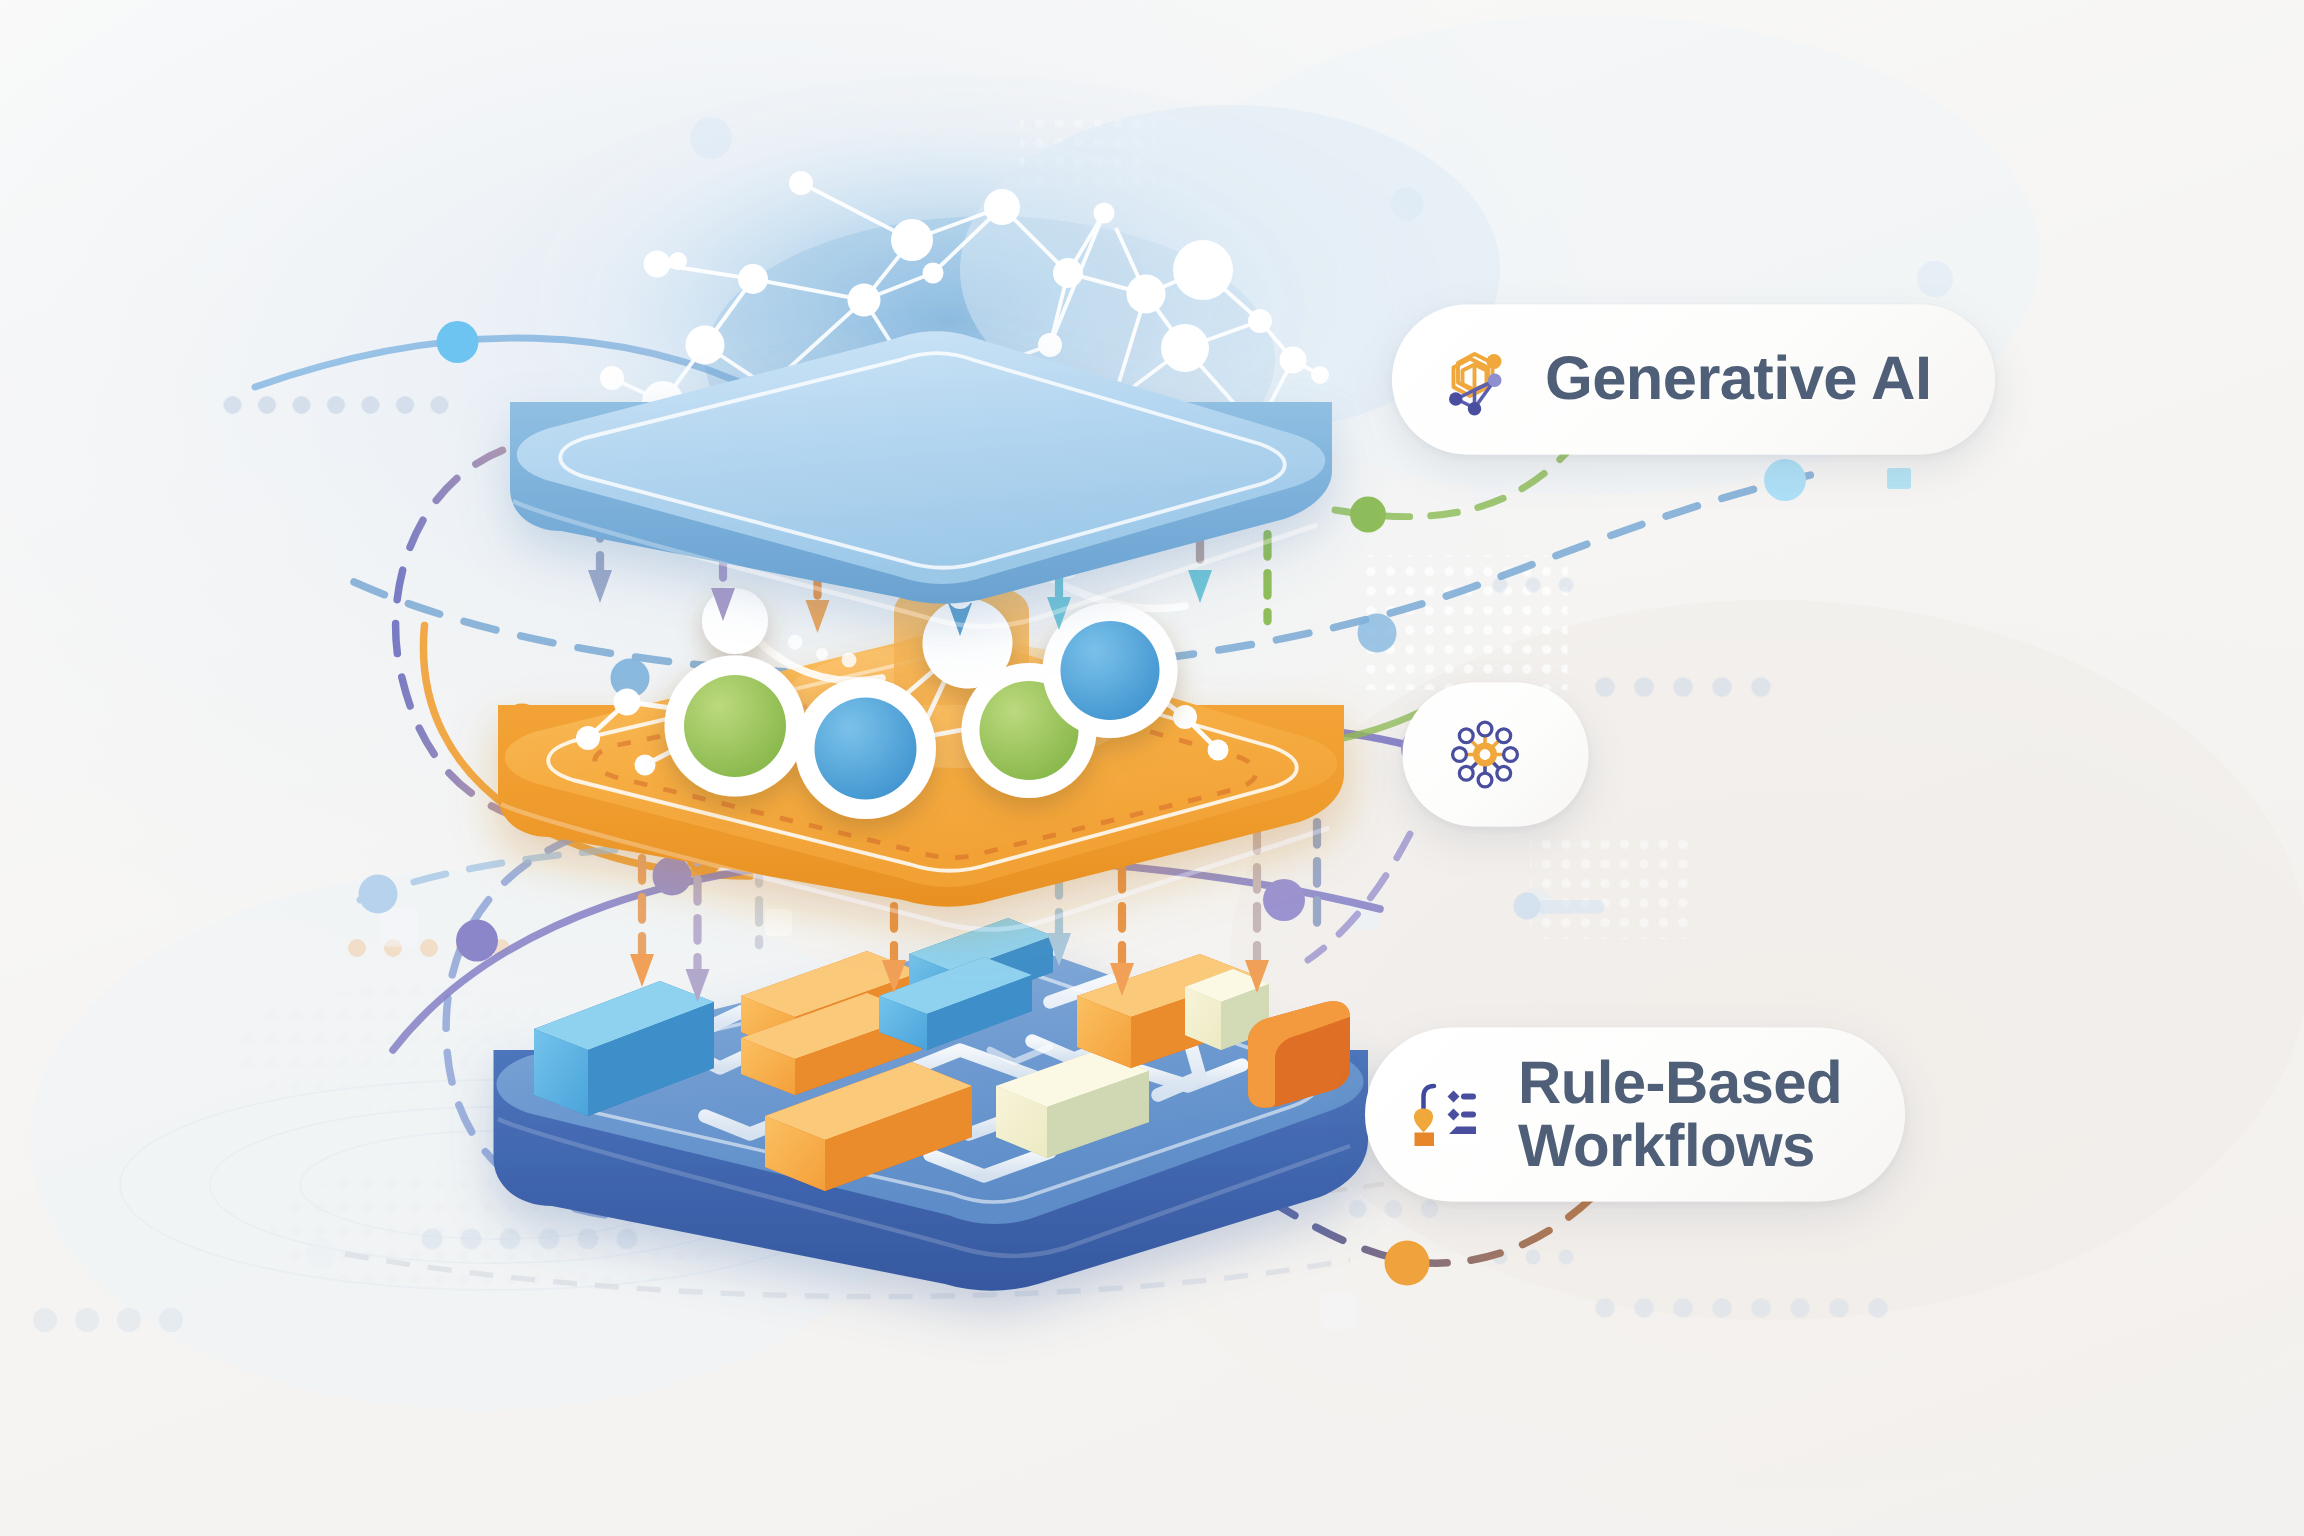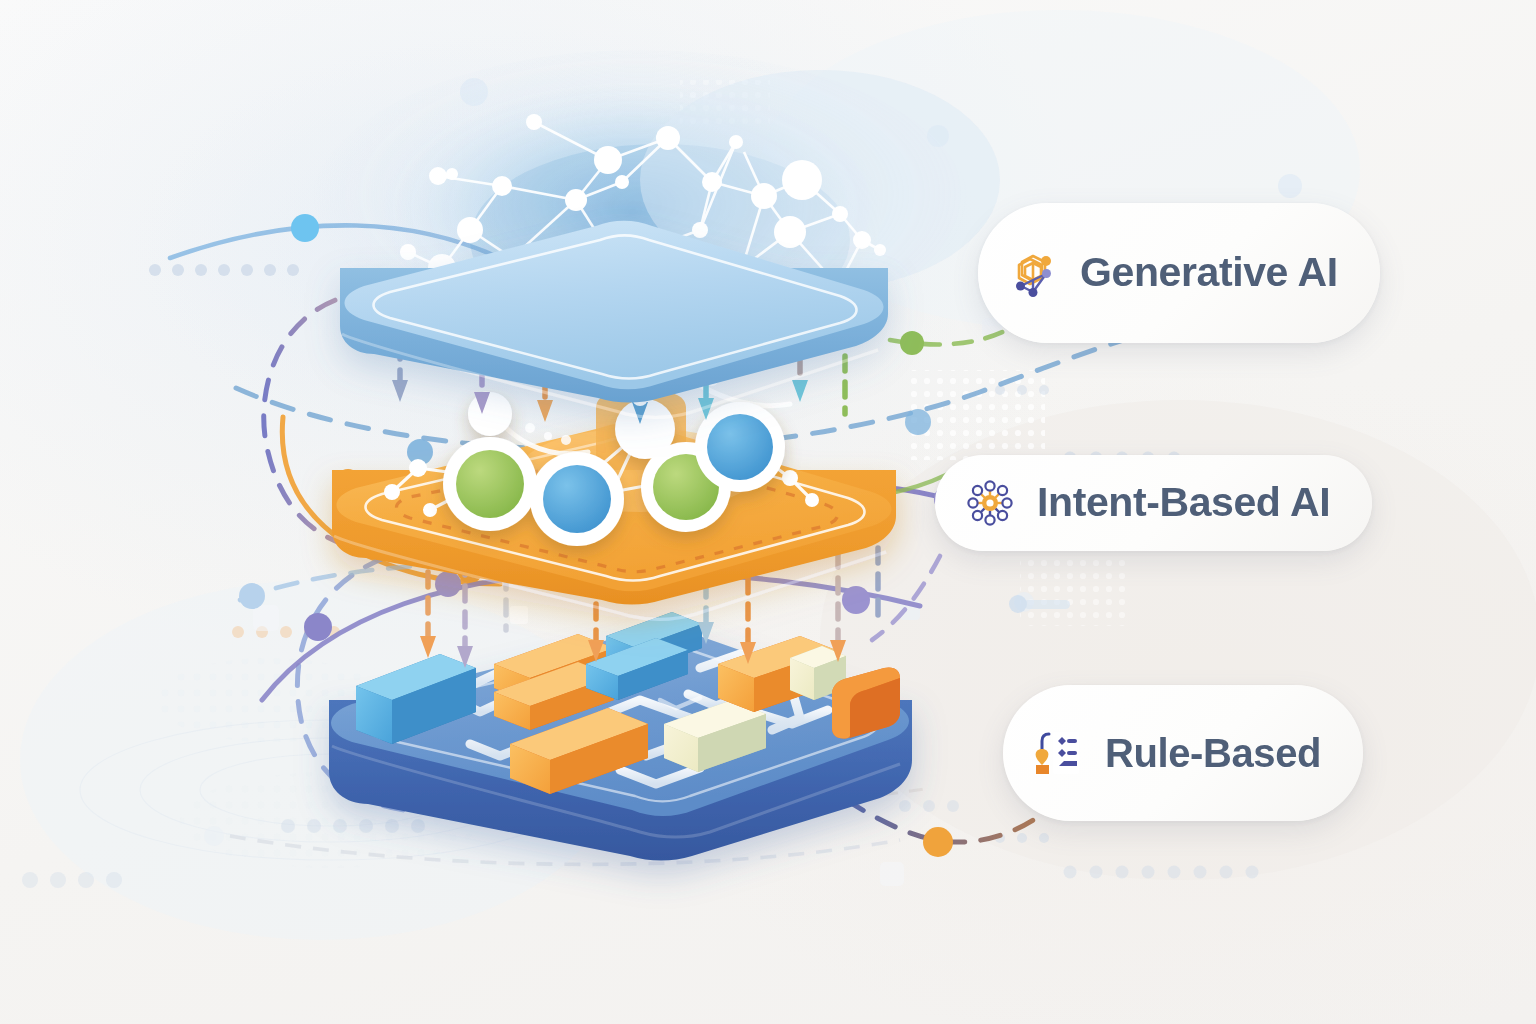--- a/index.html
+++ b/index.html
@@ -25,26 +25,26 @@
     box-shadow:0 10px 28px rgba(90,100,120,.13),0 2px 6px rgba(90,100,120,.07);
     padding:0 42px 0 28px;
     z-index:40;
   }
   .pill .ico{flex:0 0 auto;width:54px;height:54px;display:block;}
   .pill .txt{
     color:#4f5f78;font-weight:bold;letter-spacing:-.4px;line-height:1.06;
     text-shadow:0 1px 0 rgba(255,255,255,.8);
     white-space:nowrap;
   }
-  #pill-gen{left:978px;top:203px;height:140px;}
+  #pill-gen{left:928px;top:203px;height:100px;}
   #pill-gen .txt{font-size:41px;}
   #pill-gen .sub{display:block;font-size:38px;color:#7e8ba0;font-weight:bold;margin-top:2px;}
   #pill-int{left:935px;top:455px;height:96px;}
   #pill-int .txt{font-size:41px;}
-  #pill-rule{left:1003px;top:685px;height:136px;}
+  #pill-rule{left:910px;top:685px;height:116px;}
   #pill-rule .txt{font-size:40px;}
   #pill-rule .l2{display:block;}
 </style>
 </head>
 <body>
 
 <div id="stage">
 
   <div class="lyr">
     <svg viewBox="0 0 1536 1024">
@@ -830,37 +830,35 @@
         <circle cx="27" cy="10" r="4.6"></circle>
           <circle cx="44" cy="27" r="4.6"></circle>
         <circle cx="10" cy="27" r="4.6"></circle>
           <circle cx="27" cy="44" r="4.6"></circle>
         <circle cx="39.5" cy="14.5" r="4.6"></circle>
           <circle cx="14.5" cy="14.5" r="4.6"></circle>
         <circle cx="39.5" cy="39.5" r="4.6"></circle>
           <circle cx="14.5" cy="39.5" r="4.6"></circle>
       </g>
     </svg>
-    <div>
-      <span class="txt">Intent-Based AI</span>
-    </div>
   </div>
 
   <div class="pill" id="pill-rule">
     <svg class="ico" viewBox="0 0 54 54">
       <rect x="22" y="6" width="26" height="42" rx="2" fill="#ffffff"></rect>
       <g fill="#4a4e9e">
         <path d="M27,15 l4,-4 l4,4 l-4,4 Z"></path>
         <rect x="36" y="13" width="10" height="4" rx="2"></rect>
         <path d="M27,27 l4,-4 l4,4 l-4,4 Z"></path>
         <rect x="36" y="25" width="10" height="4" rx="2"></rect>
         <path d="M28,40 l5,-5 l13,0 l0,5 Z"></path>
       </g>
       <path d="M18,8 C13,8 11,11 11,15 L11,23" fill="none" stroke="#3f4a9e" stroke-width="3" stroke-linecap="round"></path>
       <path d="M11,23 C5,23 3,28 6,33 C8,36 11,39 11,39 C11,39 14,36 16,33 C19,28 17,23 11,23 Z" fill="#f0a83c"></path>
       <rect x="5" y="39" width="13" height="9" fill="#e8862a"></rect>
     </svg>
     <div>
       <span class="txt">Rule-Based</span>
+      <span class="txt l2">Workflows</span>
     </div>
   </div>
 
 </div>
 
 </body></html>

